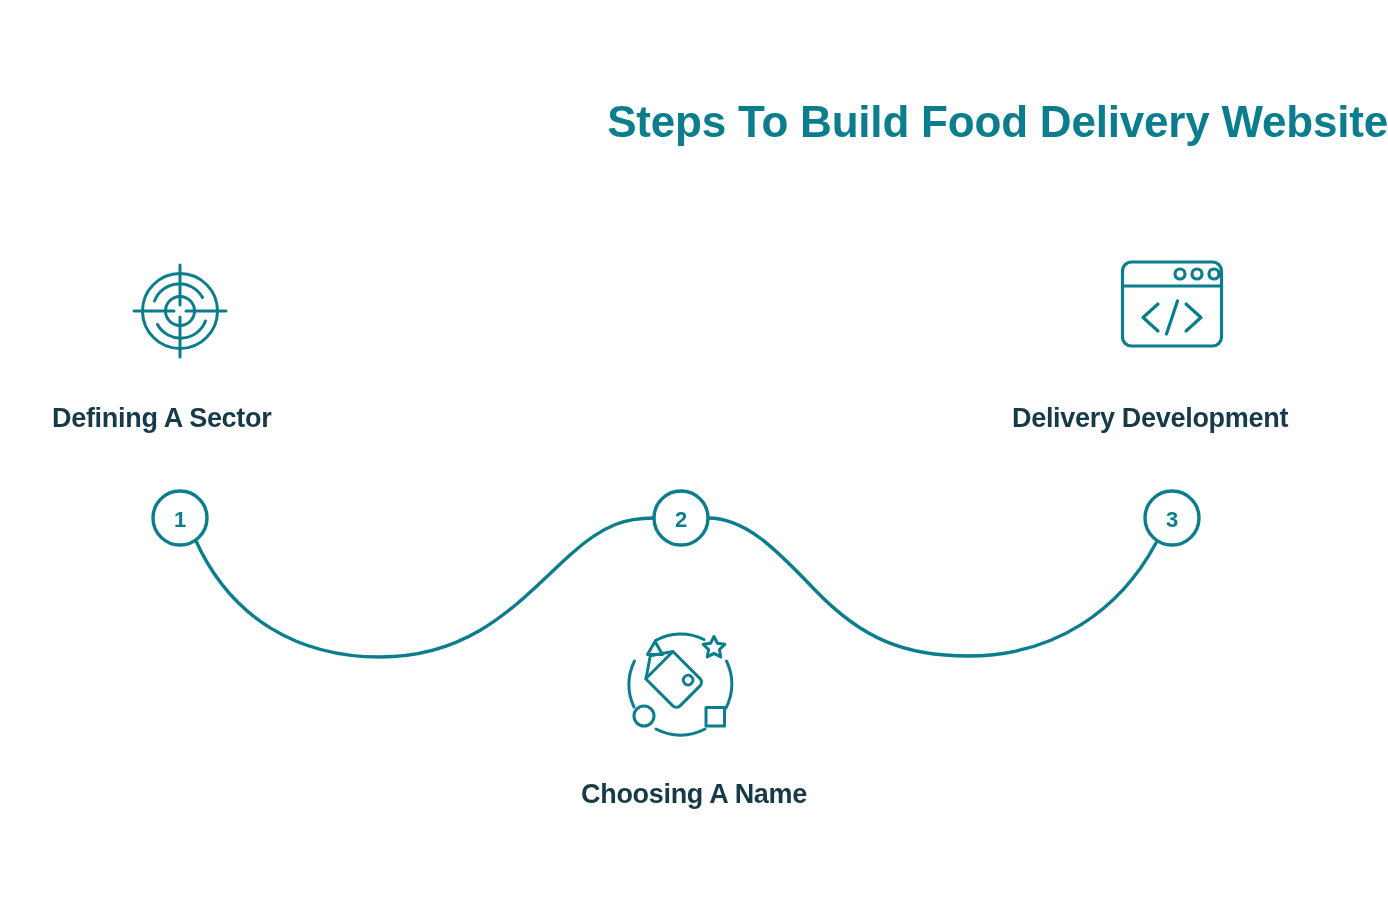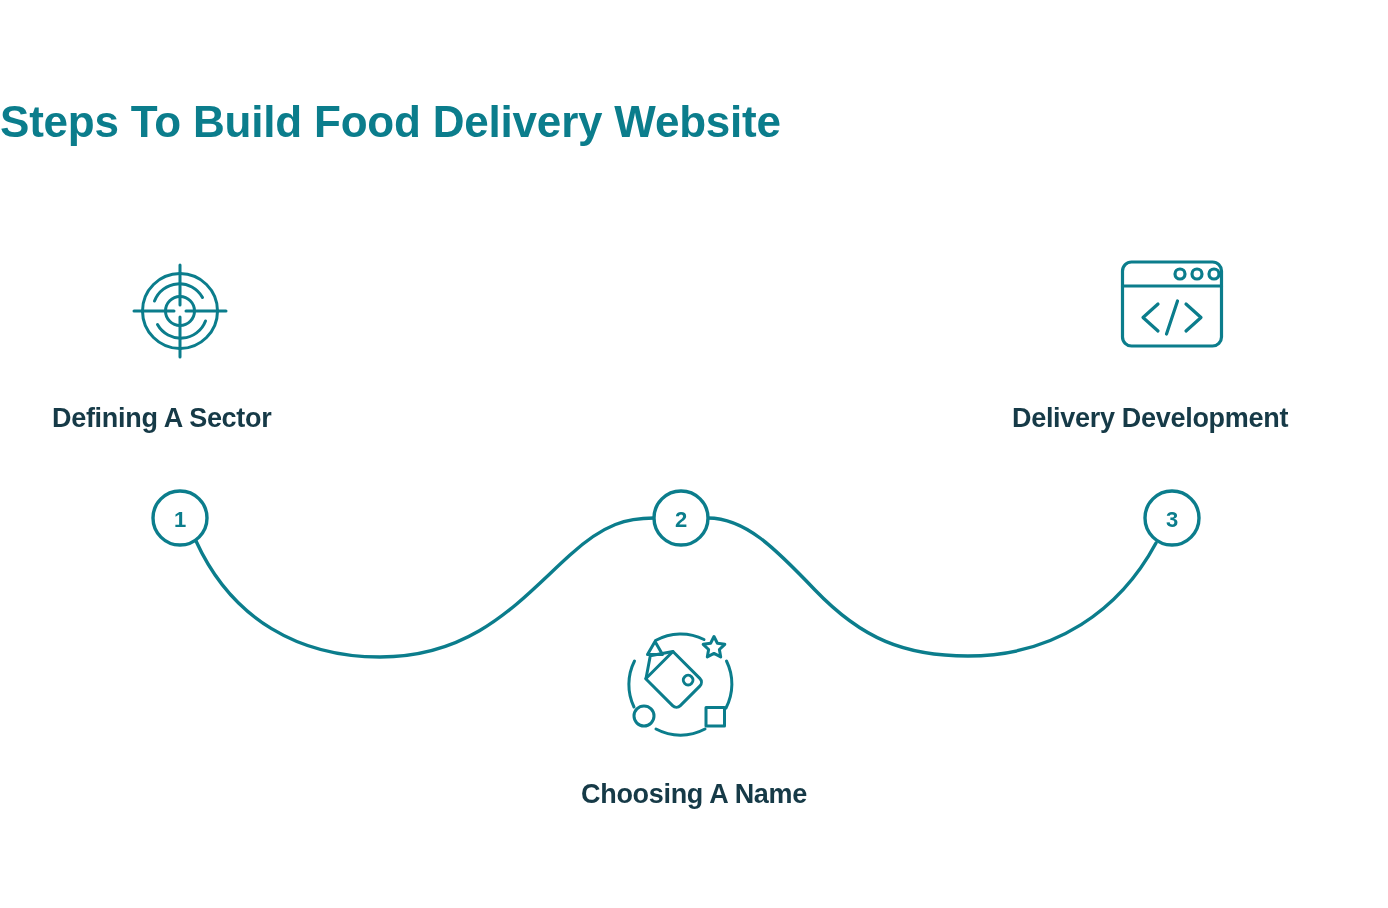--- a/index.html
+++ b/index.html
@@ -23,21 +23,21 @@
     width: 1388px;
     height: 908px;
   }
 
   
   .title {
     position: absolute;
     left: 0;
     top: 96px;
     width: 1388px;
-    text-align: left;
+    text-align: right;
     font-size: 44px;
     font-weight: 700;
     letter-spacing: -0.2px;
     color: #0b7d8c;
     line-height: 1.2;
     white-space: nowrap;
   }
 
   
   .step-label {

